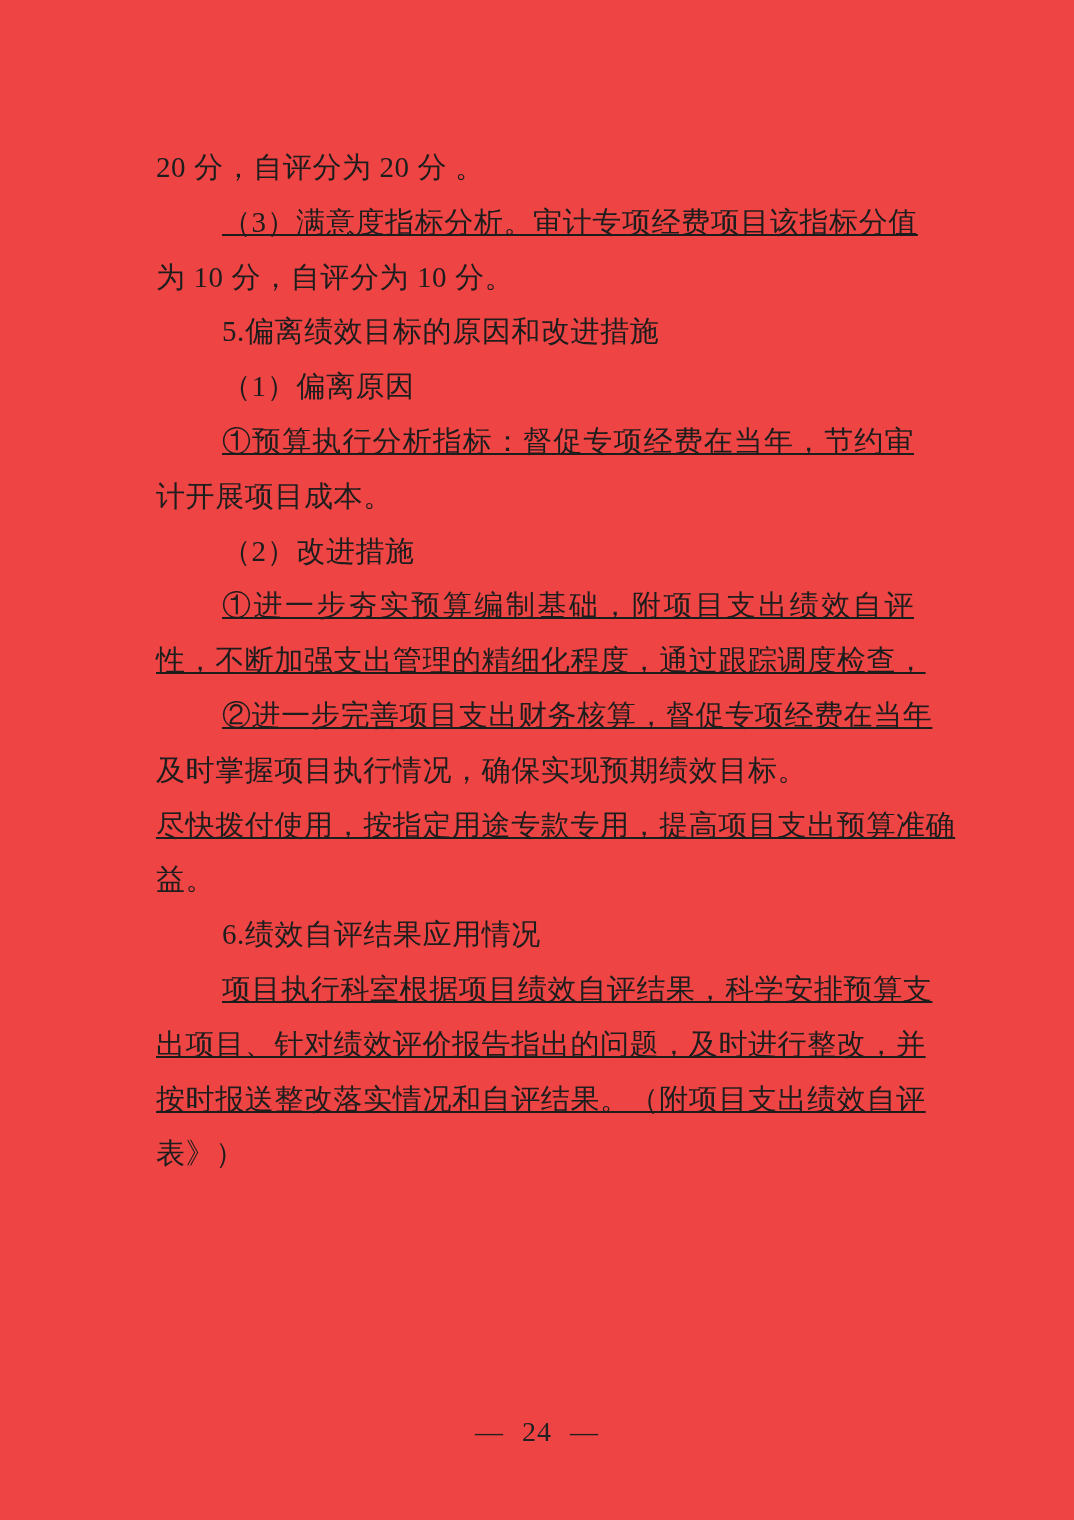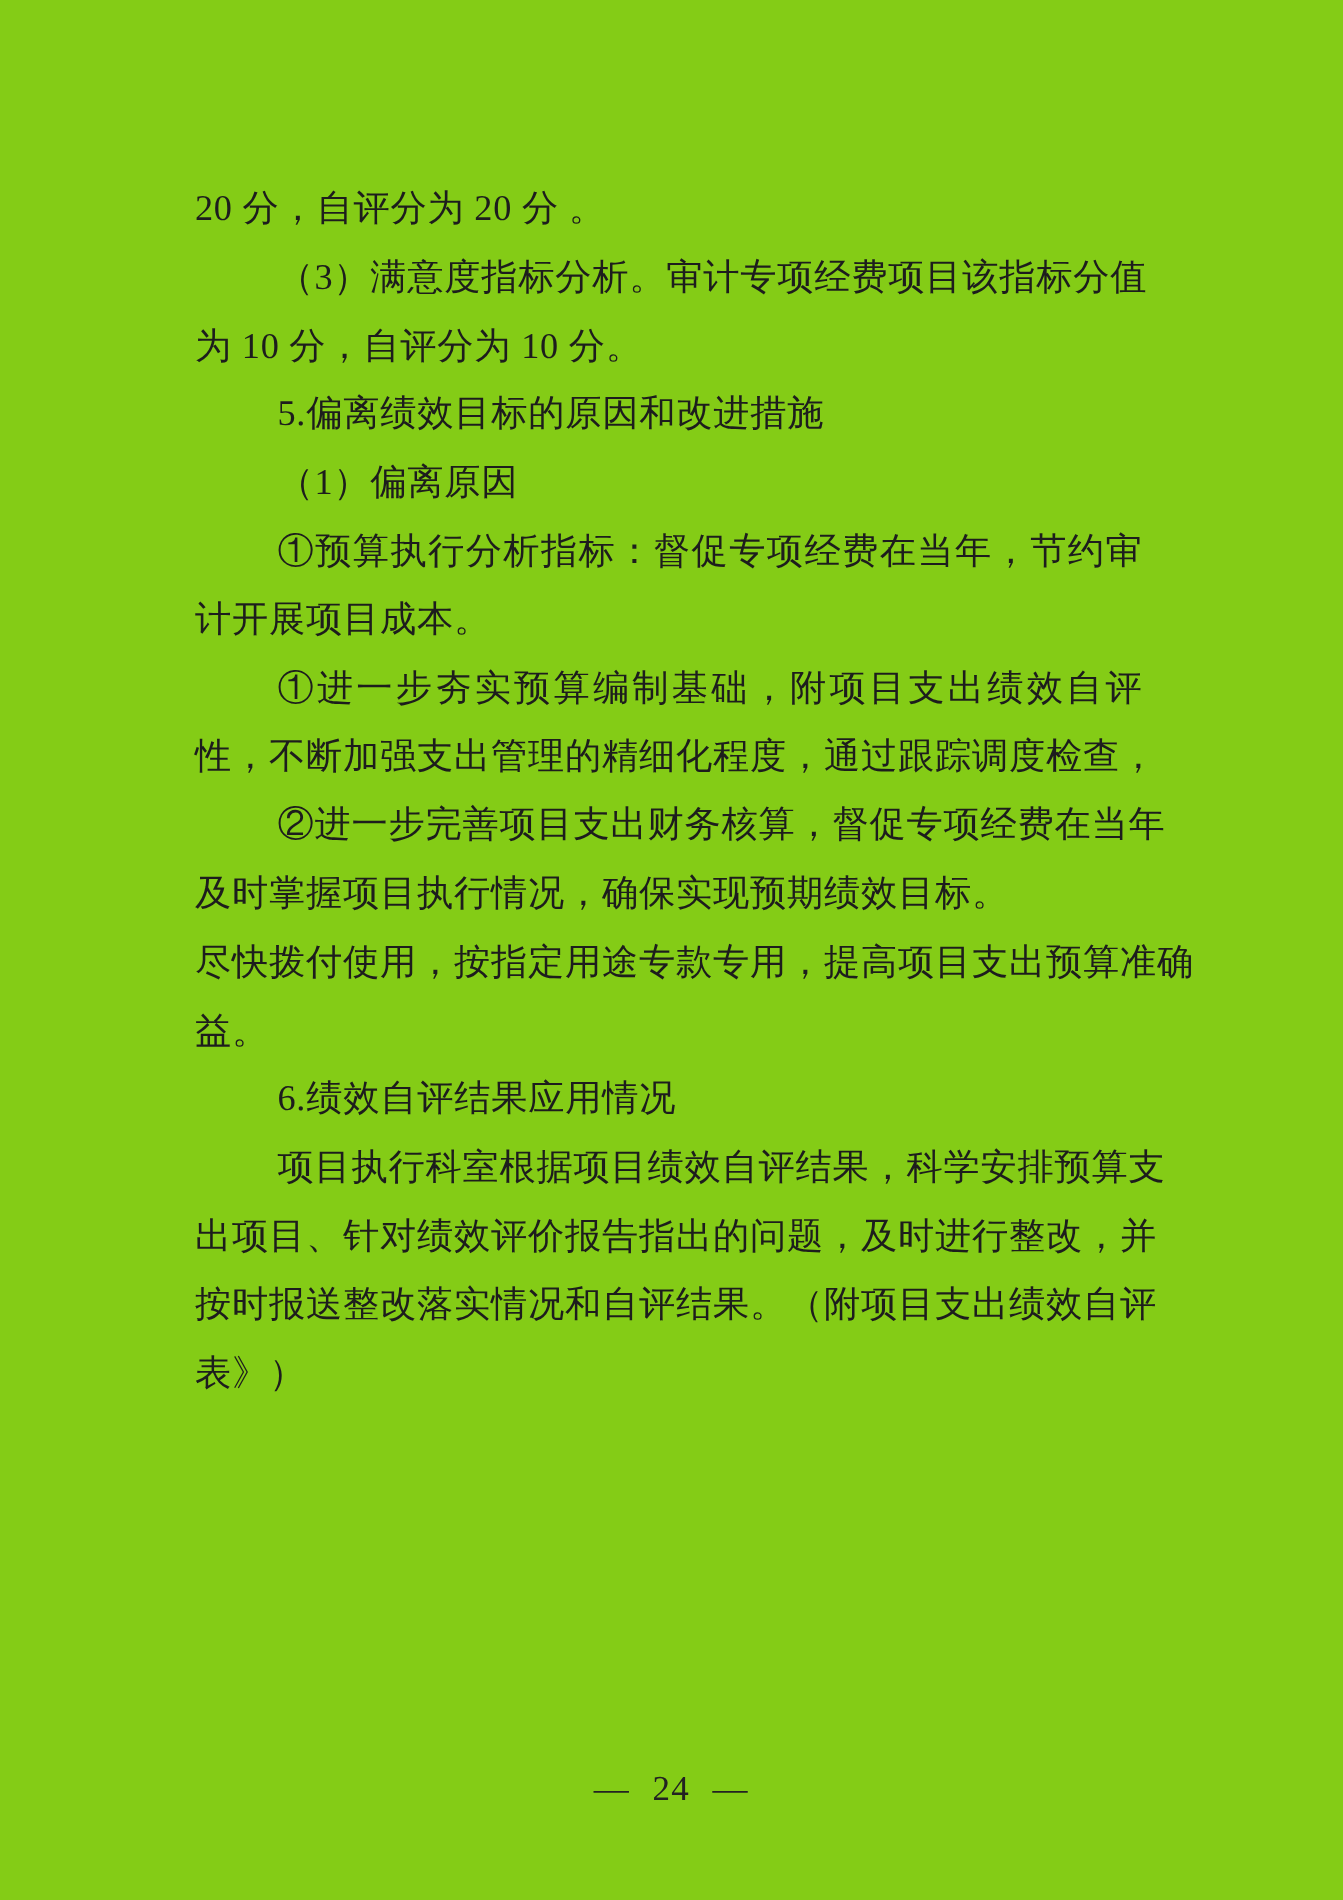--- a/index.html
+++ b/index.html
@@ -13,21 +13,21 @@
     position: relative;
     font-family: "Liberation Serif", "DejaVu Serif", serif;
     color: #1d1d1d;
     overflow: hidden;
   }
   .page {
     position: absolute;
     left: 0; top: 0;
     width: 1074px;
     height: 1520px;
-    background: #84cc16;
+    background: #ef4444;
   }
   .text-block {
     position: absolute;
     left: 156px;
     top: 140px;
     width: 758px;
   }
   .line {
     font-size: 29px;
     line-height: 54.8px;
@@ -36,20 +36,21 @@
     white-space: nowrap;
     text-align: left;
     color: #1d1d1d;
   }
   .line.indent {
     padding-left: 66px;
   }
   .line.justify {
     text-align: justify;
     text-align-last: justify;
+    text-decoration: underline;
   }
   .footer {
     position: absolute;
     left: 0;
     top: 1400px;
     width: 1074px;
     text-align: center;
     font-size: 28px;
     color: #222222;
     letter-spacing: 1px;
@@ -69,20 +70,21 @@
 <div class="page">
 
   <div class="text-block">
     <div class="line">20 分，自评分为 20 分 。</div>
     <div class="line indent justify">（3）满意度指标分析。审计专项经费项目该指标分值</div>
     <div class="line">为 10 分，自评分为 10 分。</div>
     <div class="line indent">5.偏离绩效目标的原因和改进措施</div>
     <div class="line indent">（1）偏离原因</div>
     <div class="line indent justify">①预算执行分析指标：督促专项经费在当年，节约审</div>
     <div class="line">计开展项目成本。</div>
+    <div class="line indent">（2）改进措施</div>
     <div class="line indent justify">①进一步夯实预算编制基础，附项目支出绩效自评</div>
     <div class="line justify">性，不断加强支出管理的精细化程度，通过跟踪调度检查，</div>
     <div class="line indent justify">②进一步完善项目支出财务核算，督促专项经费在当年</div>
     <div class="line">及时掌握项目执行情况，确保实现预期绩效目标。</div>
     <div class="line justify">尽快拨付使用，按指定用途专款专用，提高项目支出预算准确</div>
     <div class="line">益。</div>
     <div class="line indent">6.绩效自评结果应用情况</div>
     <div class="line indent justify">项目执行科室根据项目绩效自评结果，科学安排预算支</div>
     <div class="line justify">出项目、针对绩效评价报告指出的问题，及时进行整改，并</div>
     <div class="line justify">按时报送整改落实情况和自评结果。（附项目支出绩效自评</div>

